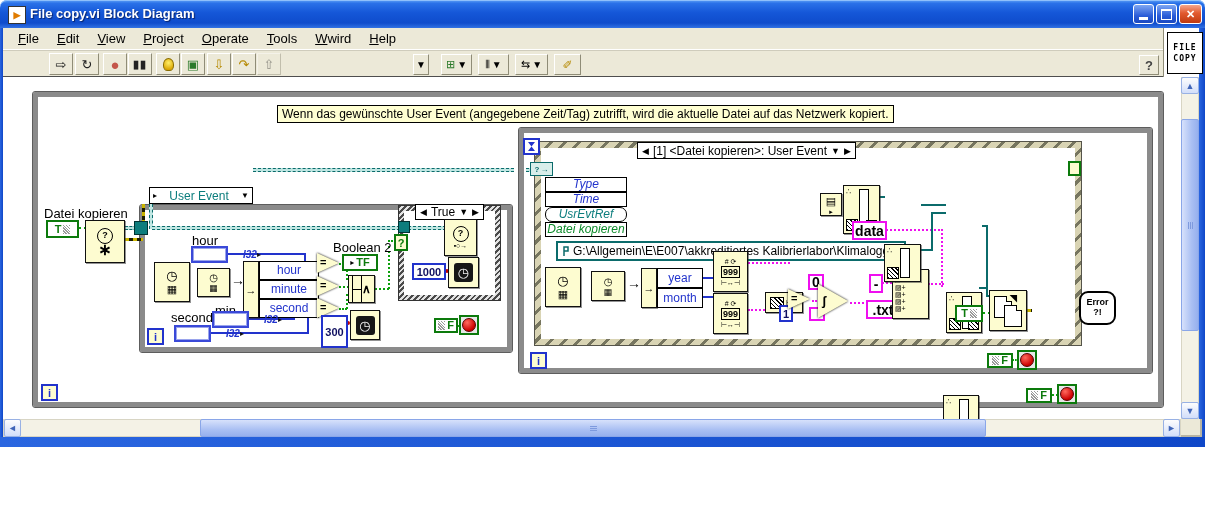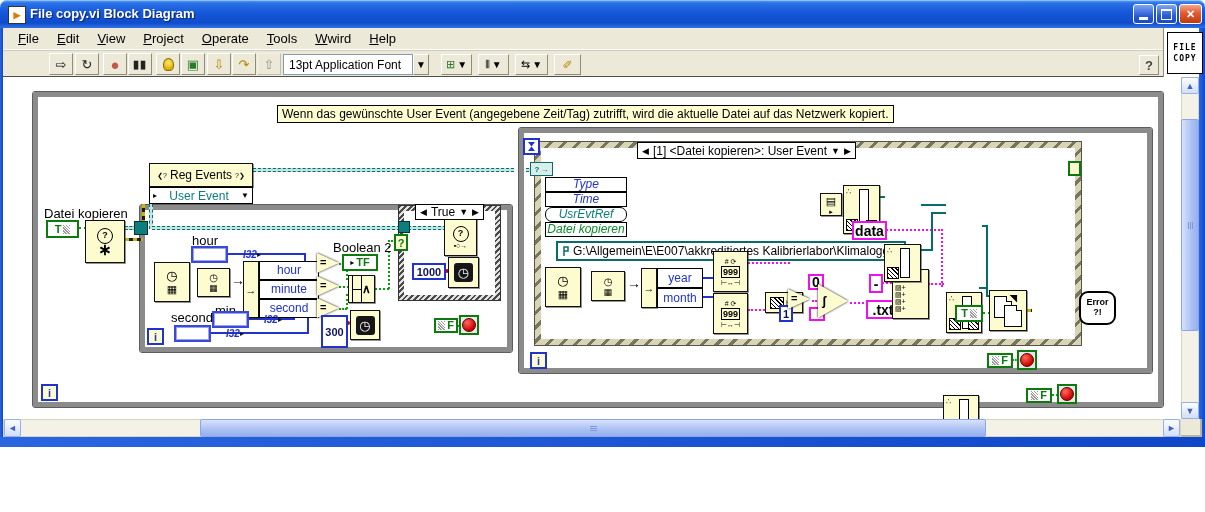--- a/index.html
+++ b/index.html
@@ -152,23 +152,20 @@
     </div>
   <div class="tbbtn" style="left:207px;">
       <span style="color:#b58900;">⇩</span>
     </div>
   <div class="tbbtn" style="left:232px;">
       <span style="color:#b58900;">↷</span>
     </div>
   <div class="tbbtn" style="left:257px;opacity:.45;">
       <span>⇧</span>
     </div>
-  <div id="font-selector" class="abs">
-      <span>13pt Application Font</span>
-    </div>
   <div class="ddbtn" style="left:413px;width:16px;">
       <span>▼</span>
     </div>
   <div class="ddbtn" style="left:441px;width:31px;">
       <span style="color:#2a7a2a;font-size:11px;">⊞</span>
       <span>▼</span>
     </div>
   <div class="ddbtn" style="left:478px;width:31px;">
       <span style="font-size:11px;">⫴</span>
       <span>▼</span>
@@ -281,25 +278,20 @@
 
   <div class="abs lb" style="left:44px;top:206px;">Datei kopieren</div>
   <div class="abs boolt" style="left:46px;top:220px;width:33px;height:18px;">
     <b>T</b>
       <span class="dith"></span>
   </div>
   <div class="abs ni" style="left:85px;top:220px;width:40px;height:43px;">
     <span class="circ">?</span>
     <span style="font-size:16px;font-weight:bold;line-height:12px;">∗</span>
   </div>
-  <div class="abs ni" style="left:149px;top:163px;width:104px;height:24px;flex-direction:row;gap:3px;">
-    <span class="tinytxt">❮?</span>
-    <span style="font-size:12px;">Reg Events</span>
-    <span class="tinytxt">?❯</span>
-  </div>
   <div class="abs" style="left:149px;top:187px;width:104px;height:17px;background:#fff;border:1px solid #000;box-sizing:border-box;display:flex;align-items:center;justify-content:space-between;padding:0 3px;">
     <span style="font-size:8px;">▸</span>
     <span style="font-size:12px;color:#0b7d7d;">User Event</span>
     <span style="font-size:8px;">▼</span>
   </div>
 
   <div class="abs tunnel" style="left:134px;top:221px;width:14px;height:14px;"></div>
   <div class="abs lb" style="left:192px;top:233px;">hour</div>
   <div class="abs i32t" style="left:191px;top:246px;width:37px;height:17px;">
       <b>I32</b>

